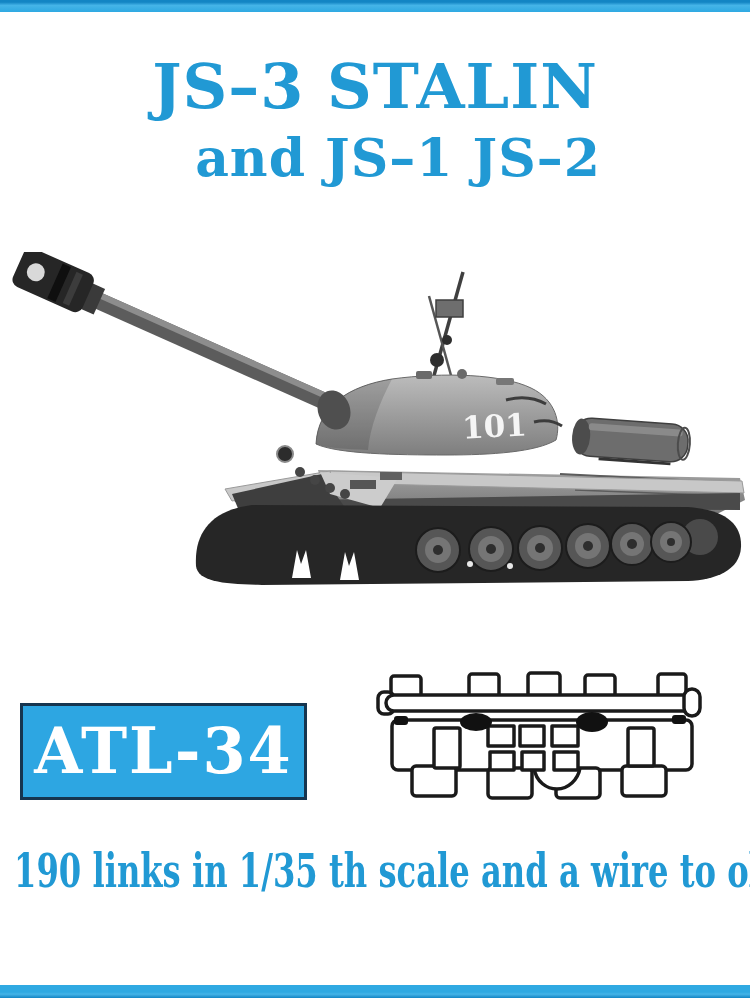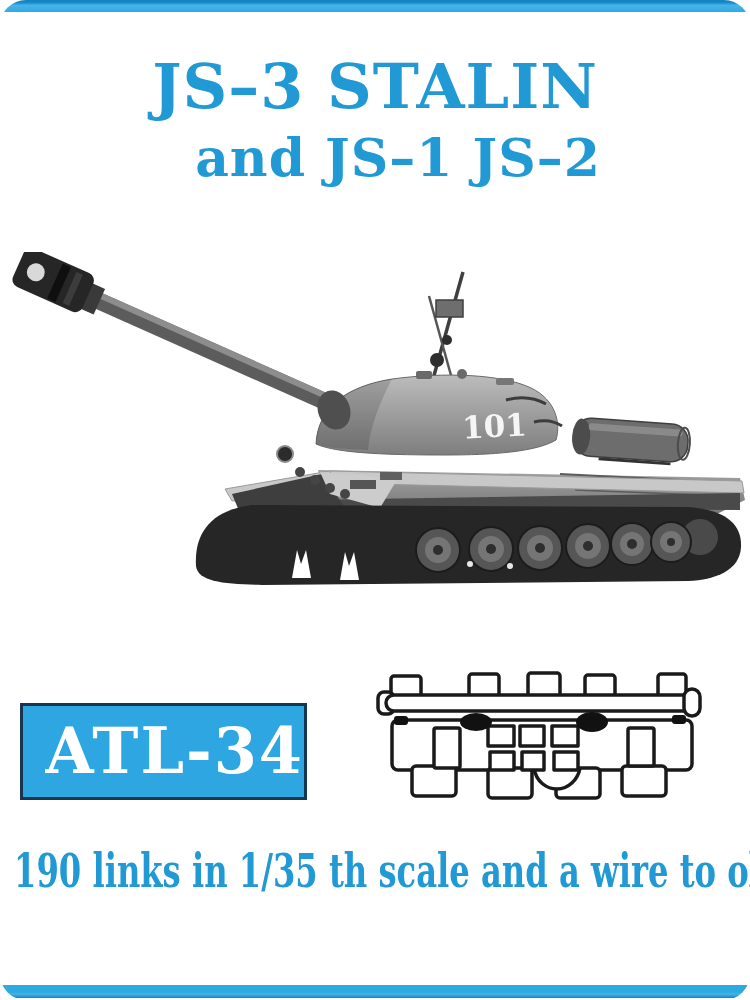--- a/index.html
+++ b/index.html
@@ -5,41 +5,41 @@
   :root{
     --accent-text:#2199d4;
     --bar-blue:#2fa9e2;
     --bar-blue-dark:#1385c4;
     --box-fill:#2da6e2;
     --box-border:#16354f;
   }
   html,body{margin:0;padding:0;background:#fff;}
   .canvas{
     position:relative;width:750px;height:1000px;background:#ffffff;
-    overflow:hidden;font-family:"DejaVu Serif", serif;border-radius:26px;
+    overflow:hidden;font-family:"DejaVu Serif", serif;
   }
   .bar{position:absolute;left:0;width:750px;}
   .bar.top{top:0;height:12px;background:linear-gradient(to bottom,var(--bar-blue-dark) 0 18%,#45b4e8 45%,var(--bar-blue));}
   .bar.bottom{top:985px;height:13px;background:linear-gradient(to bottom,var(--bar-blue) 0 55%,#45b4e8 70%,var(--bar-blue-dark));}
   .title{
     position:absolute;top:52px;left:0;width:750px;text-align:center;
     color:var(--accent-text);font-weight:700;font-size:62px;line-height:70px;
     letter-spacing:1px;
   }
   .subtitle{
     position:absolute;top:128px;left:0;width:750px;text-align:center;
     color:var(--accent-text);font-weight:700;font-size:52px;line-height:60px;
     letter-spacing:1px;
     margin-left:23px;
   }
   .tank-photo{position:absolute;left:0;top:252px;width:750px;height:345px;}
   .code-box{
     position:absolute;left:20px;top:703px;width:287px;height:97px;
     background:var(--box-fill);border:3px solid var(--box-border);
-    box-sizing:border-box;display:flex;align-items:center;justify-content:flex-end;
+    box-sizing:border-box;display:flex;align-items:center;justify-content:center;
   }
   .code-box span{
     color:#ffffff;font-weight:700;font-size:62px;letter-spacing:2px;
     transform:scaleY(1.02);
   }
   .track-drawing{position:absolute;left:376px;top:668px;width:334px;height:136px;}
   .descr{
     position:absolute;left:14px;top:844px;width:736px;
     color:var(--accent-text);font-weight:700;font-size:46px;line-height:54px;
     white-space:nowrap;

